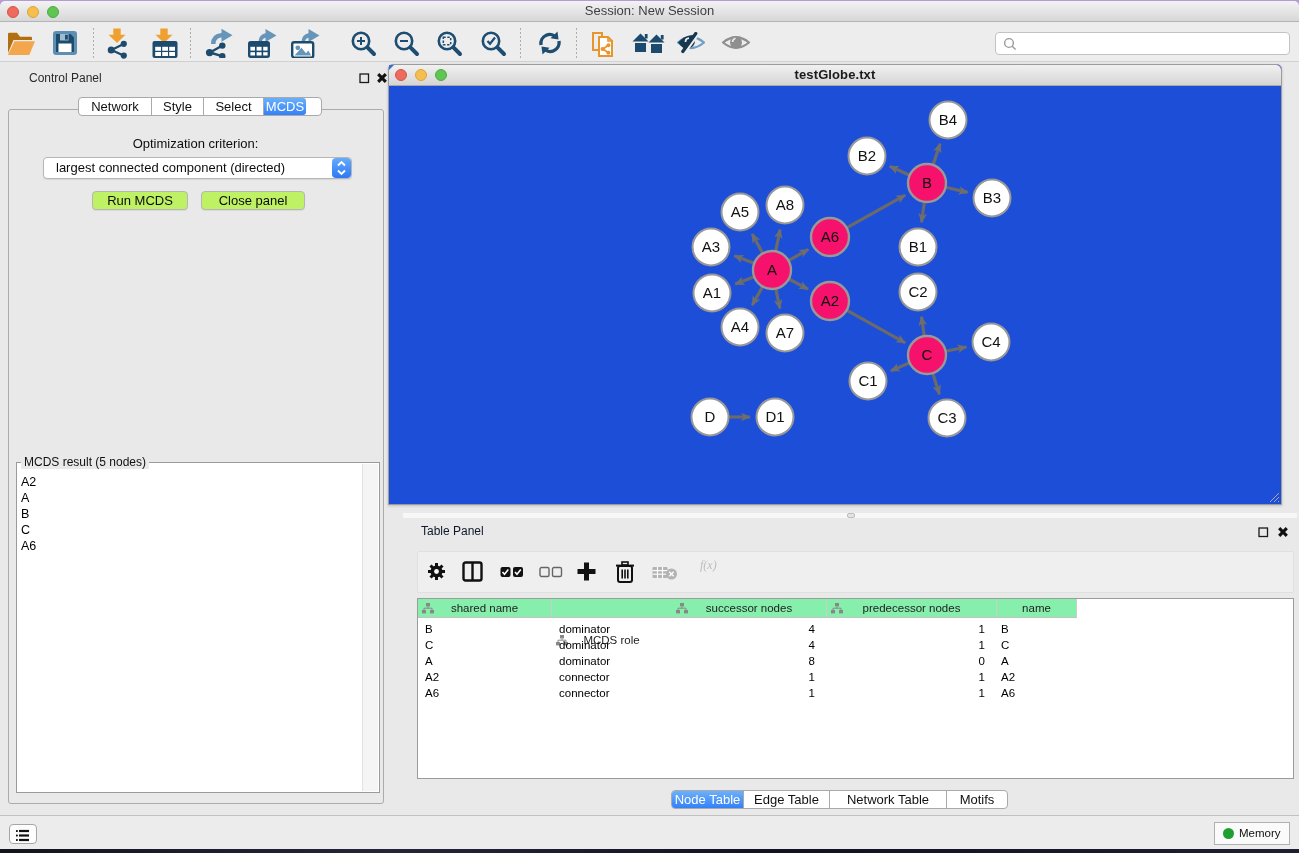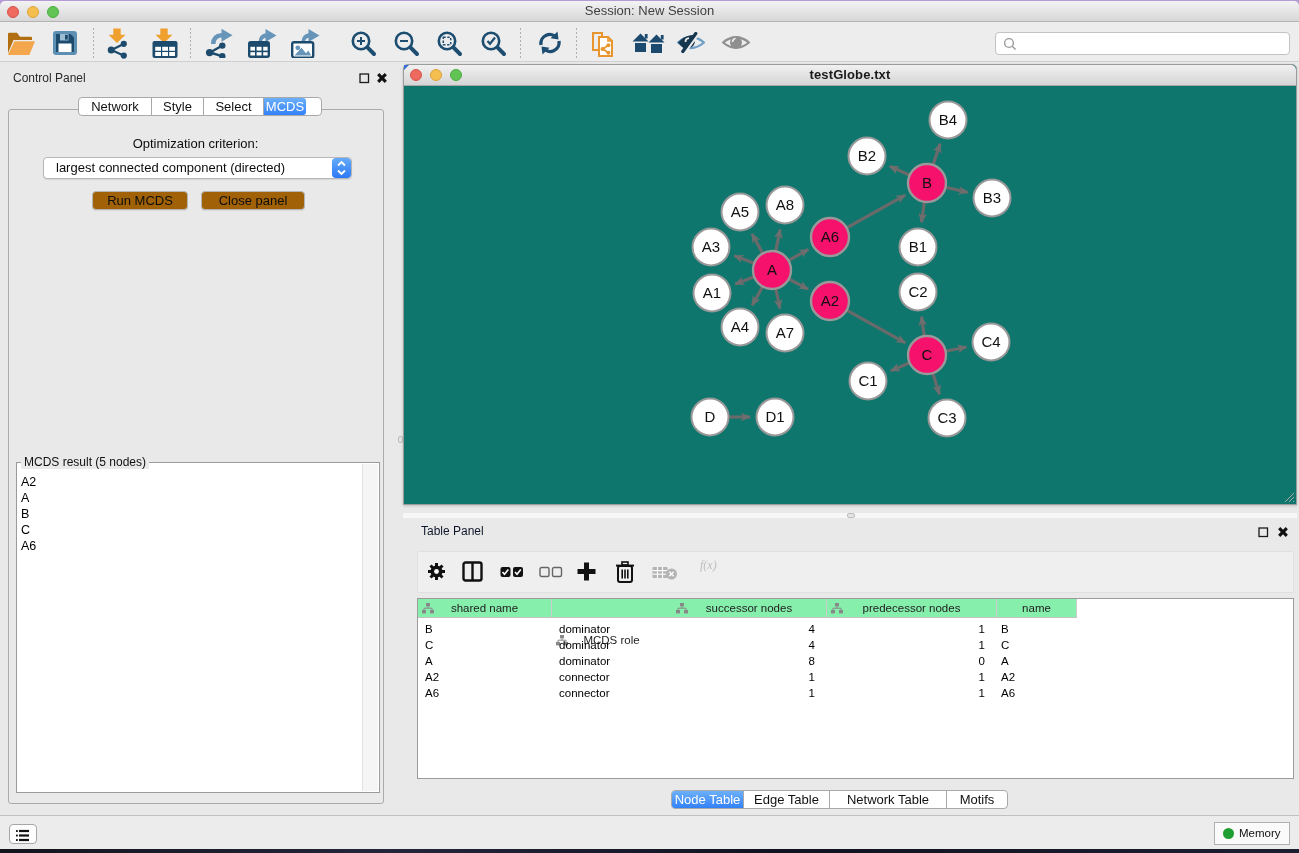--- a/index.html
+++ b/index.html
@@ -14,40 +14,40 @@
 .tl { border-radius:50%; width:12px; height:12px; top:6px; }
 #toolbar { left:0; top:22px; width:1299px; height:40px;  background:#ededed; border-bottom:1px solid #d0d0d0; }
 #mainbg { left:0; top:62px; width:1299px; height:758px; background:#e9e9e9; }
 #statusbar { left:0; top:815px; width:1299px; height:34px; background:#ececec; border-top:1px solid #c0c0c0; }
 #deskbottom { left:0; top:849px; width:1299px; height:4px; background:linear-gradient(90deg,#12141c,#23263a 30%,#101220 60%,#1c1f30); }
 .vsep { width:1px; top:28px; height:30px;
   background-image:linear-gradient(#adadad 50%, rgba(0,0,0,0) 50%); background-size:1px 4px; }
 
 #search { left:995px; top:32px; width:295px; height:23px; background:#fff; border:1px solid #c3c3c3; border-radius:4px; }
 
-#cp-title { left:13px; top:71px; font-size:12px; color:#2a2a2a; }
+#cp-title { left:29px; top:71px; font-size:12px; color:#2a2a2a; }
 #cp-pane { left:8px; top:109px; width:376px; height:695px; border:1px solid #ababab; border-radius:3px; background:#e9e9e9; }
 .seg { height:19px; border:1px solid #a9a9a9; background:#fff; border-radius:4px; display:flex; }
 .seg div { font-size:13px; color:#111; text-align:center; line-height:18px; border-right:1px solid #a9a9a9; }
 .seg div:last-child { border-right:none; }
 .seg .sel { background:linear-gradient(#6cb0fa,#3381f8); color:#fff; border-radius:0 3px 3px 0; }
 #optlabel { left:0px; top:136px; width:391px; text-align:center; font-size:13px; color:#0d0d0d; }
 #dropdown { left:43px; top:157px; width:309px; height:22px; background:#fff; border:1px solid #b6b6b6; border-radius:4px;
   box-shadow:0 1px 1px rgba(0,0,0,0.08); font-size:13px; color:#0d0d0d; line-height:20px; padding-left:12px; }
 #dropstep { right:0px; top:0px; width:19px; height:20px; border-radius:4px;
   background:linear-gradient(#66abfa,#2c79f6); }
-.btn { height:19px; background:#a16207; border:1px solid #b6b6b6; border-radius:4px;
+.btn { height:19px; background:#bef264; border:1px solid #b6b6b6; border-radius:4px;
   font-size:13px; color:#0d0d0d; text-align:center; line-height:17px; box-shadow:0 1px 1px rgba(0,0,0,0.07); }
 
 #mcds-box { left:16px; top:462px; width:364px; height:331px; background:#fff; border:1px solid #9b9b9b; }
 #mcds-label { left:21px; top:455px; background:#e9e9e9; padding:0 3px; font-size:12px; color:#111; }
 #mcds-scroll { left:345px; top:1px; width:16px; height:327px; background:#f5f5f5; border-left:1px solid #e2e2e2; }
 .mcds-item { left:21px; font-size:12.5px; color:#000; }
 
-#netwin { left:403px; top:64px; width:894px; height:441px; background:#0f766e;
+#netwin { left:388px; top:64px; width:894px; height:441px; background:#1d4ed8;
   border:1px solid #9c9c9c; border-radius:5px 5px 0 0; box-shadow:0 1px 3px rgba(0,0,0,0.18); }
 #nettitle { left:0; top:0; width:100%; height:21px; background:linear-gradient(#f1f1f1,#d5d5d5);
   border-bottom:1px solid #a8a8a8; border-radius:5px 5px 0 0; }
 #nettitle .title { width:100%; text-align:center; font-size:13px; color:#1a1a1a; line-height:20px; font-weight:bold; letter-spacing:0.1px; }
 
 #tp-title { left:421px; top:524px; font-size:12px; color:#0f172a; }
 #tp-toolbar { left:417px; top:551px; width:877px; height:42px; background:#efefef; border:1px solid #e0e0e0; border-radius:2px; }
 #tp-table { left:417px; top:598px; width:877px; height:181px; background:#fff; border:1px solid #9b9b9b; }
 #tp-header { left:0; top:0; width:659px; height:19px; background:#86efac; border-bottom:1px solid #c2c2c2; display:flex; }
 #tp-header div { border-right:1px solid #cdcdcd; font-size:11.5px; color:#222; text-align:center; line-height:18px; position:relative; }

